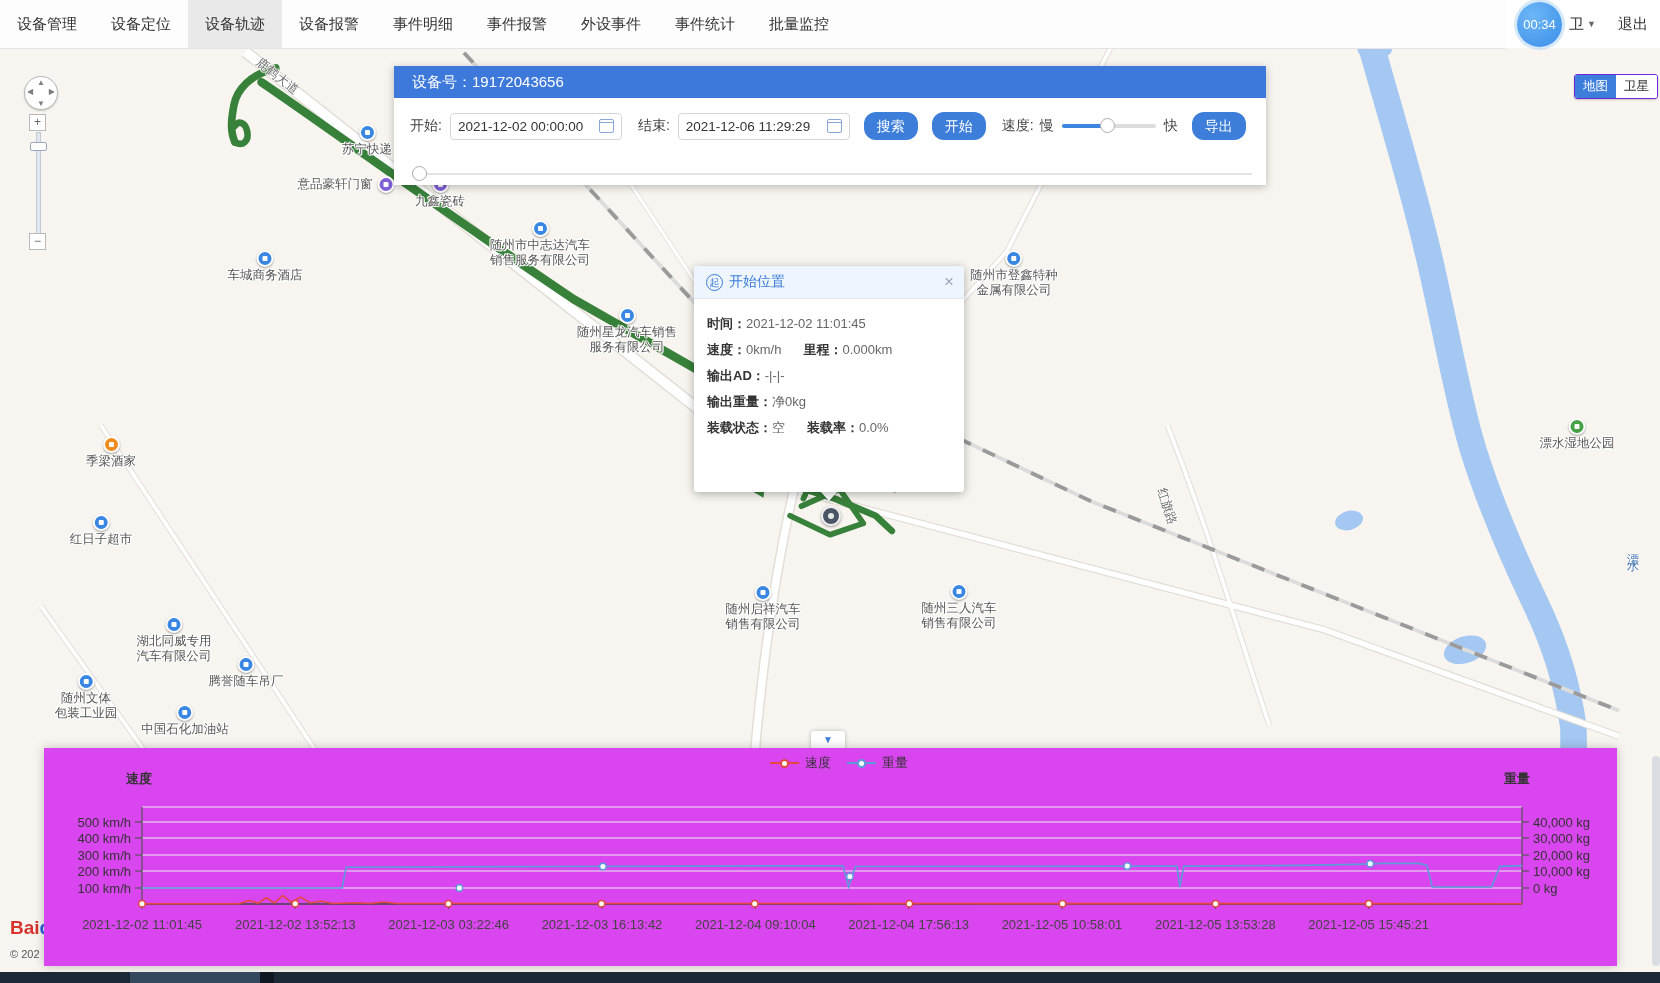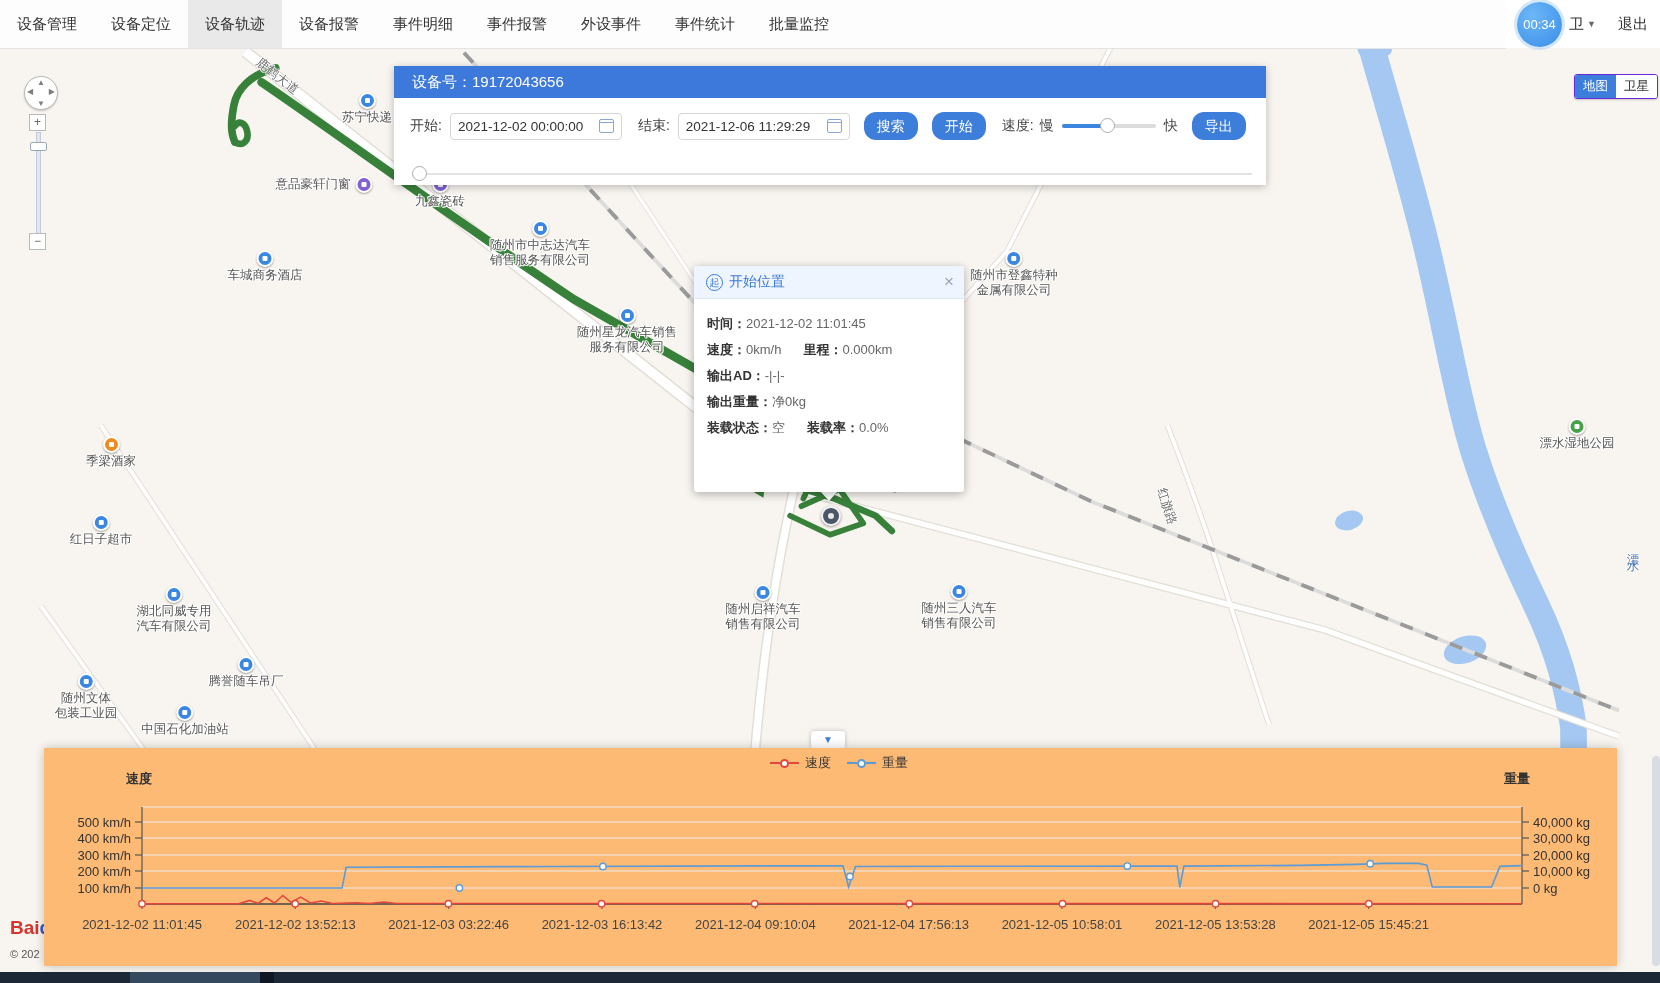--- a/index.html
+++ b/index.html
@@ -73,21 +73,21 @@
   #loc{line-height:20px;margin:3px 0;}
   #anchor{position:absolute;left:820px;top:491px;width:0;height:0;border-left:9px solid transparent;
           border-right:9px solid transparent;border-top:10px solid #fff;z-index:21;
           filter:drop-shadow(0 2px 2px rgba(0,0,0,.2));}
   #startmark{position:absolute;left:821px;top:506px;width:16px;height:16px;border-radius:50%;background:#4a5568;
              border:2px solid #f2f2f2;box-shadow:0 1px 3px rgba(0,0,0,.4);z-index:21;box-sizing:content-box;}
   #startmark:after{content:"";position:absolute;left:5px;top:5px;width:6px;height:6px;border-radius:50%;background:#e8e8e8;}
   
   #collapse-btn{position:absolute;left:811px;top:731px;width:34px;height:18px;background:#fff;border-radius:3px;
       box-shadow:0 0 4px rgba(0,0,0,.25);text-align:center;line-height:17px;font-size:10px;color:#3d7edb;z-index:24;}
-  #card{position:absolute;left:44px;top:748px;width:1573px;height:218px;background:#fdba74;z-index:25;
+  #card{position:absolute;left:44px;top:748px;width:1573px;height:218px;background:#d946ef;z-index:25;
         box-shadow:0 0 10px rgba(0,0,0,.22);}
   #legend{position:absolute;left:726px;top:6px;display:flex;gap:16px;align-items:center;}
   .lg{display:flex;align-items:center;font-size:13px;color:#333;}
   .lg .ln{width:10px;height:2px;}
   .lg .ci{width:9px;height:9px;border-radius:50%;background:#fff;box-sizing:border-box;}
   .lg .ci.r{border:2px solid #e2483d;} .lg .ci.b{border:2px solid #5a9bd8;}
   .lg .ln.r{background:#e2483d;} .lg .ln.b{background:#5a9bd8;}
   .lg span{margin-left:6px;}
   #ytitle-l{position:absolute;left:82px;top:22px;font-size:13px;font-weight:bold;color:#333;}
   #ytitle-r{position:absolute;left:1460px;top:22px;font-size:13px;font-weight:bold;color:#333;}
@@ -147,25 +147,25 @@
         <path d="M232,84 C300,130 430,225 560,312 L700,392 L772,470 L795,505" stroke-width="9"></path>
         <path d="M757,512 L800,505 L852,500 L898,512" stroke-width="7"></path>
         <path d="M790,508 L835,522 L878,540 L895,556" stroke-width="7"></path>
         <path d="M800,530 L840,512 L865,548 L830,560 L788,540" stroke-width="6"></path>
         <path d="M812,500 L802,522" stroke-width="6"></path>
         <polygon points="744,512 762,503 760,521" fill="#2e7b31" stroke="none"></polygon>
       </g>
     </svg>
 
     <div class="roadlabel vert" id="river-label" style="left:1624px;top:495px;">漂水</div>
-  <div class="poi" style="left: 367px; top: 44px;">
+  <div class="poi" style="left: 367px; top: 76px;">
         <div class="dot" style="background: rgb(57, 135, 227);"></div>
         <div class="plabel">苏宁快递</div>
       </div>
-      <div class="poi" style="left: 364px; top: 128px;">
+      <div class="poi" style="left: 386px; top: 128px;">
         <div class="dot" style="background: rgb(129, 97, 214);"></div>
         <div class="plabel side-left">意品豪轩门窗</div>
       </div>
       <div class="poi" style="left: 440px; top: 128px;">
         <div class="dot" style="background: rgb(129, 97, 214);"></div>
         <div class="plabel">九鑫瓷砖</div>
       </div>
       <div class="poi" style="left: 265px; top: 202px;">
         <div class="dot" style="background: rgb(57, 135, 227);"></div>
         <div class="plabel">车城商务酒店</div>
@@ -186,21 +186,21 @@
 金属有限公司</div>
       </div>
       <div class="poi" style="left: 111px; top: 388px;">
         <div class="dot" style="background: rgb(240, 140, 30);"></div>
         <div class="plabel">季梁酒家</div>
       </div>
       <div class="poi" style="left: 101px; top: 466px;">
         <div class="dot" style="background: rgb(57, 135, 227);"></div>
         <div class="plabel">红日子超市</div>
       </div>
-      <div class="poi" style="left: 174px; top: 538px;">
+      <div class="poi" style="left: 174px; top: 568px;">
         <div class="dot" style="background: rgb(57, 135, 227);"></div>
         <div class="plabel">湖北同威专用
 汽车有限公司</div>
       </div>
       <div class="poi" style="left: 86px; top: 625px;">
         <div class="dot" style="background: rgb(57, 135, 227);"></div>
         <div class="plabel">随州文体
 包装工业园</div>
       </div>
       <div class="poi" style="left: 246px; top: 608px;">

